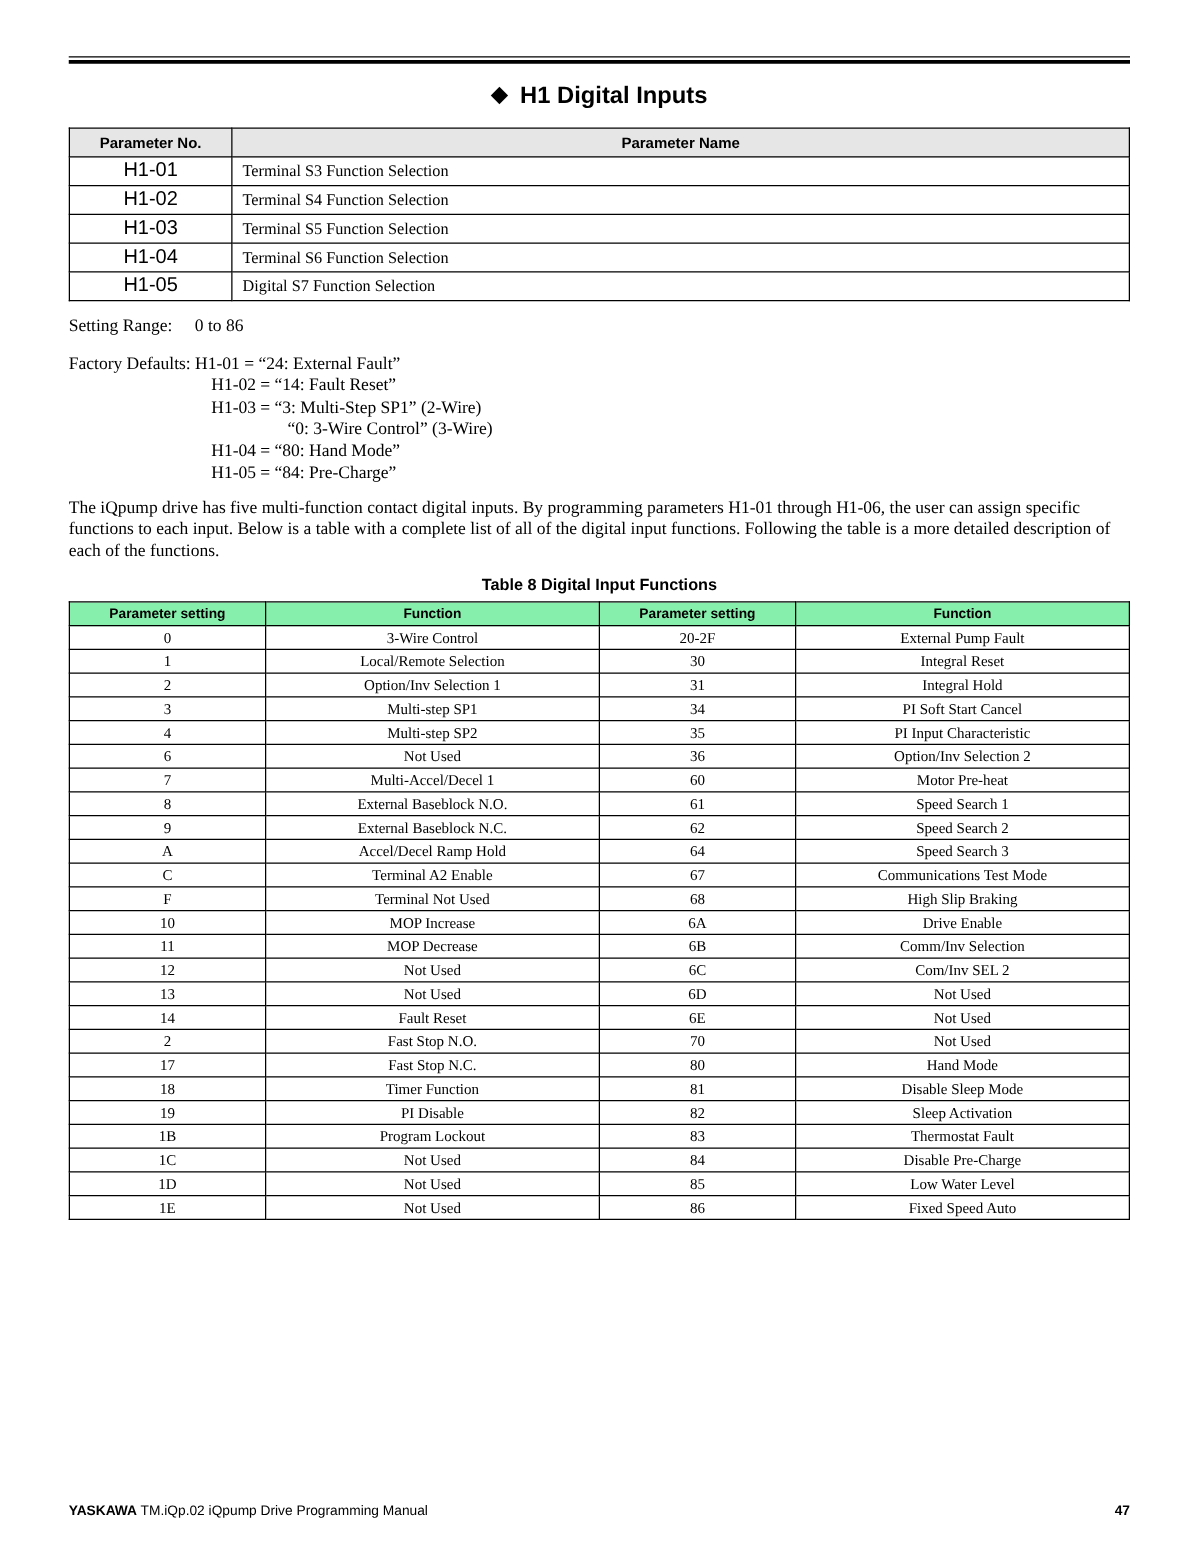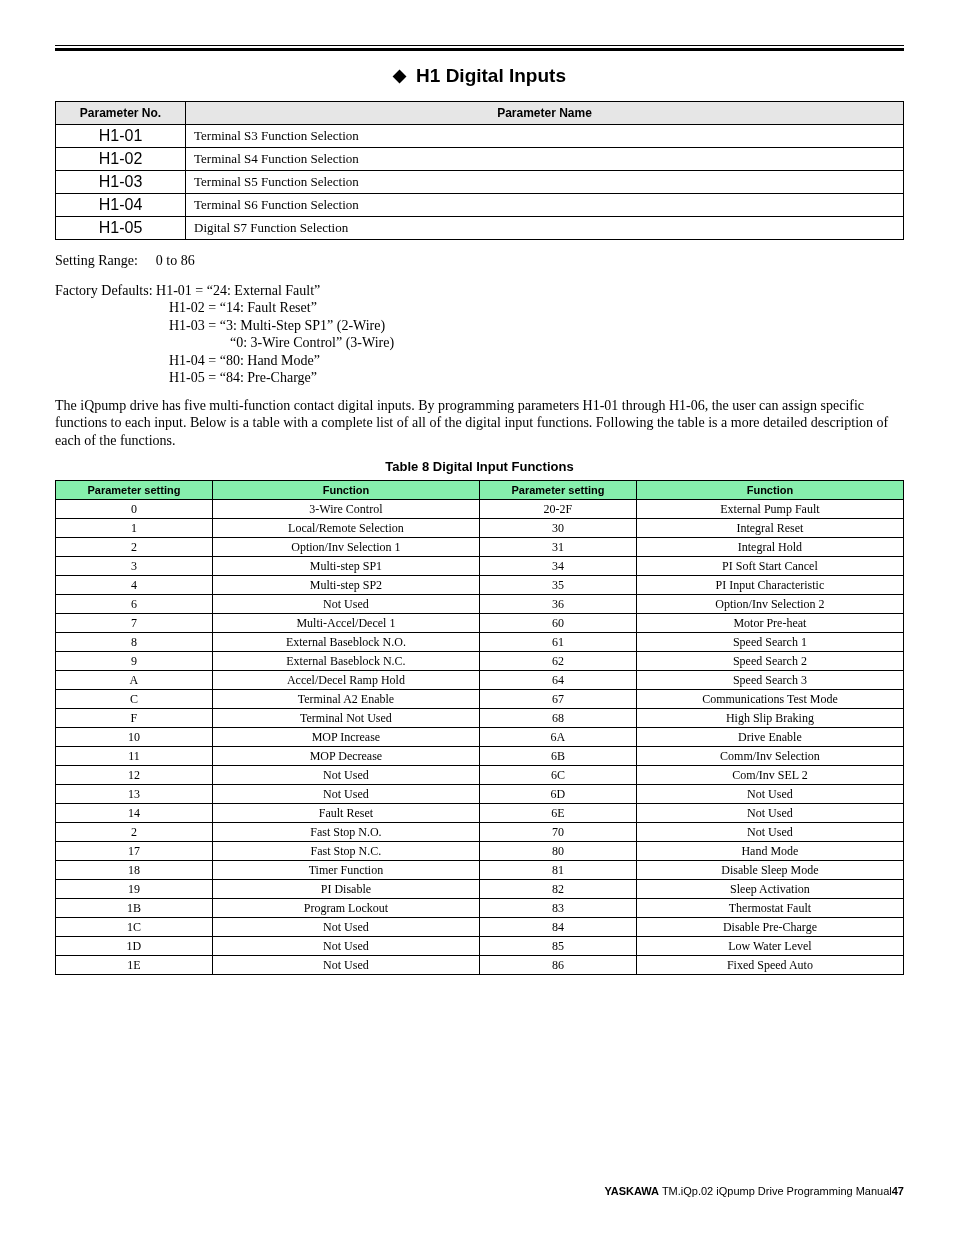--- a/index.html
+++ b/index.html
@@ -112,27 +112,27 @@
     border: 1px solid #000;
     padding: 1px 6px;
     font-size: 12px;
     text-align: center;
     height: 16px;
   }
   .func-table col.cs { width: 18.5%; }
   .func-table col.cf { width: 31.5%; }
   .footer {
     position: absolute;
-    bottom: 38px;
+    bottom: 20px;
     left: 55px;
     right: 50px;
     font-family: Arial, Helvetica, sans-serif;
     font-size: 11px;
     display: flex;
-    justify-content: flex-end;
+    justify-content: space-between;
     margin-top: 16px;
   }
   .footer .brand { font-weight: bold; }
   .footer .pnum { font-weight: bold; }
 </style>
 </head>
 <body>
 
 <div class="page">
   <hr class="thin-rule">

